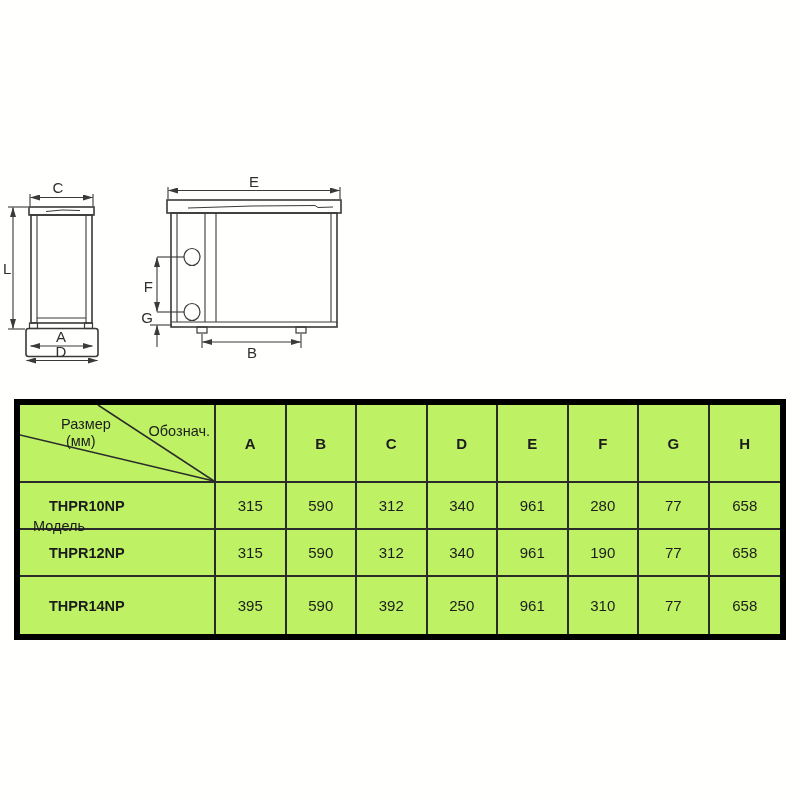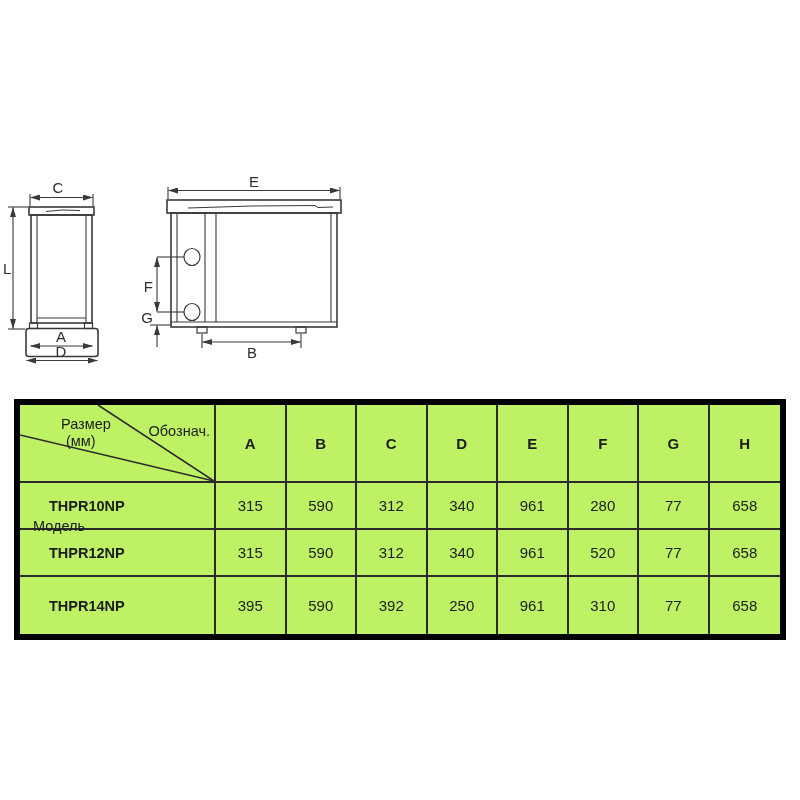--- a/index.html
+++ b/index.html
@@ -168,21 +168,21 @@
     <div class="cell">280</div>
     <div class="cell">77</div>
     <div class="cell">658</div>
 
     <div class="cell model-cell">THPR12NP</div>
     <div class="cell">315</div>
     <div class="cell">590</div>
     <div class="cell">312</div>
     <div class="cell">340</div>
     <div class="cell">961</div>
-    <div class="cell">520</div>
+    <div class="cell">190</div>
     <div class="cell">77</div>
     <div class="cell">658</div>
 
     <div class="cell model-cell">THPR14NP</div>
     <div class="cell">395</div>
     <div class="cell">590</div>
     <div class="cell">392</div>
     <div class="cell">250</div>
     <div class="cell">961</div>
     <div class="cell">310</div>

